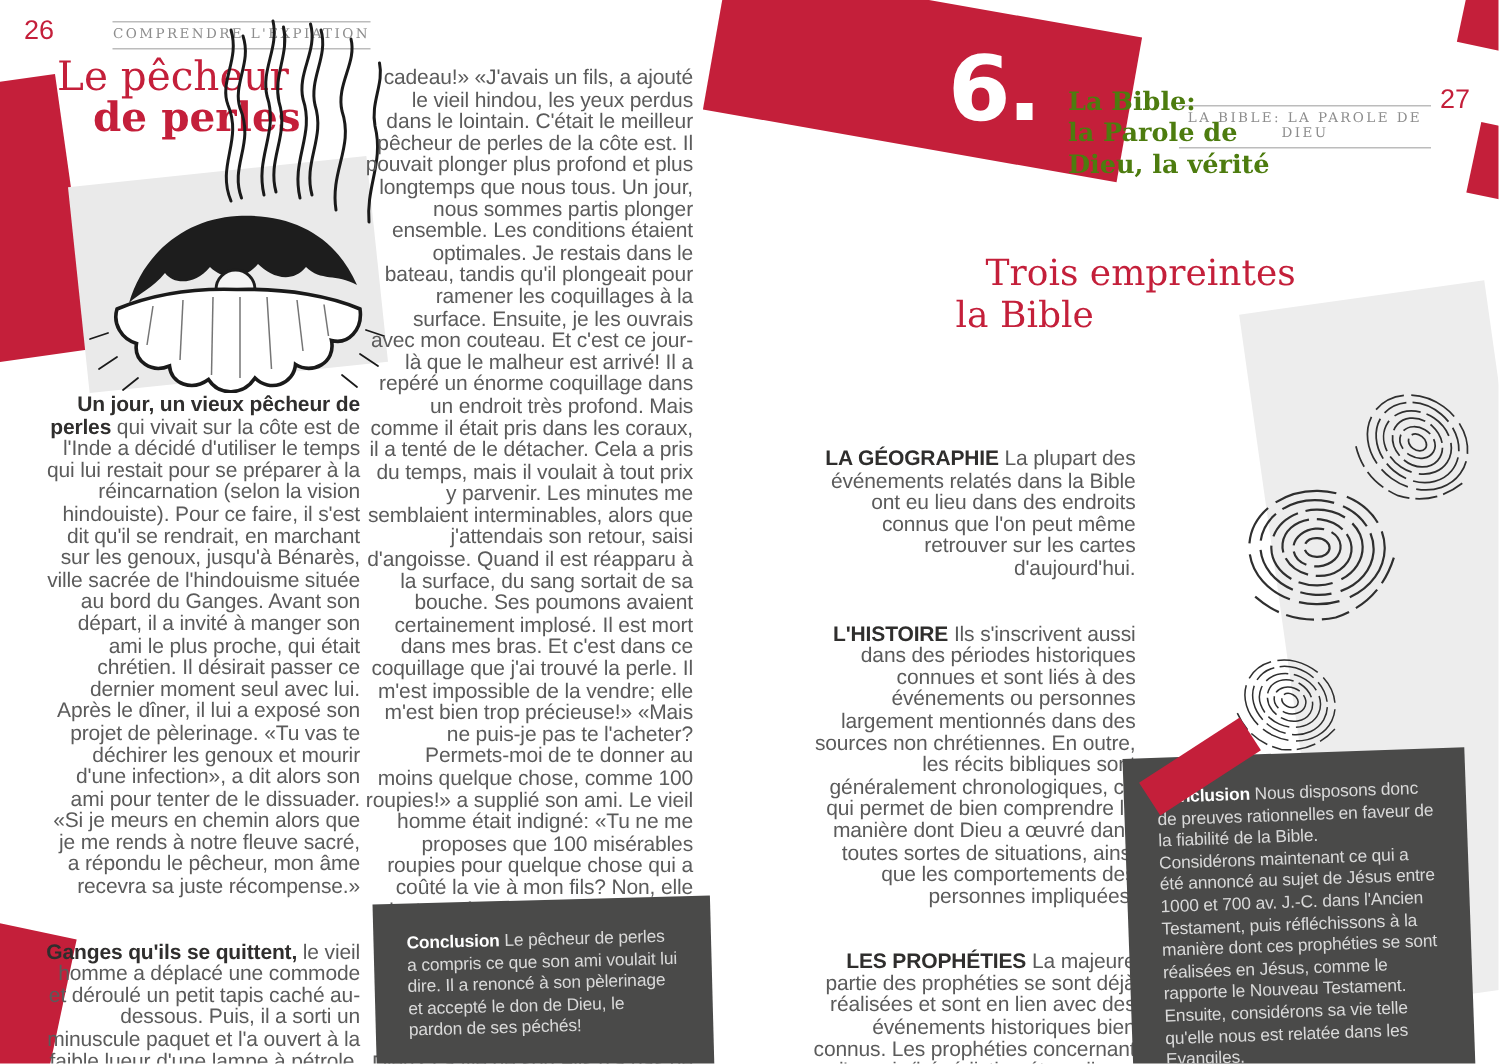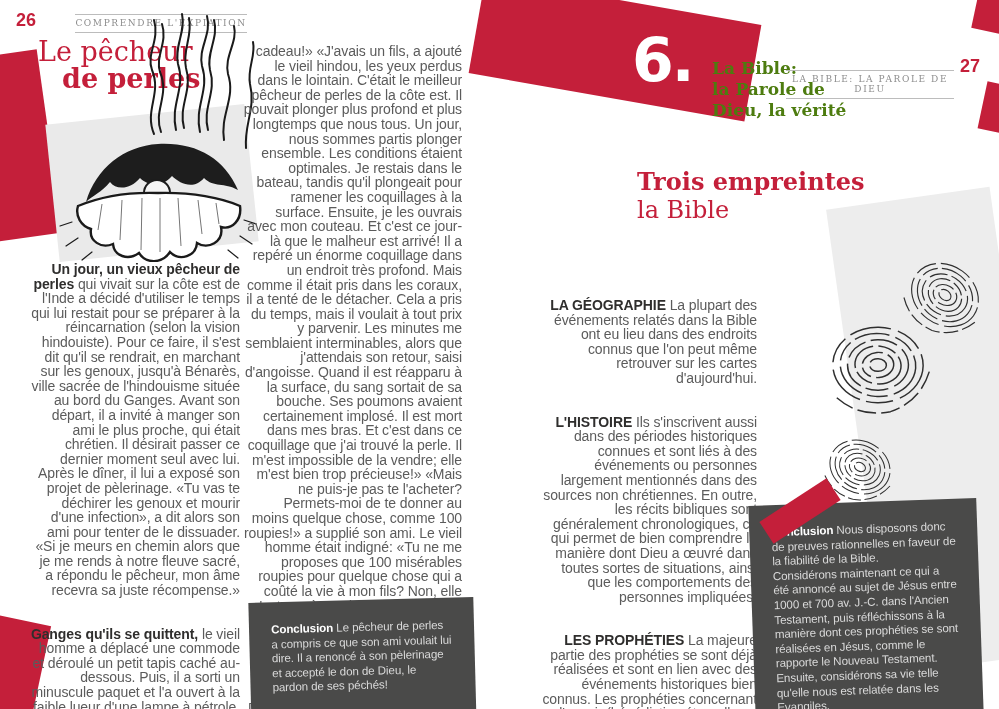--- a/index.html
+++ b/index.html
@@ -10,21 +10,21 @@
   .abs{position:absolute;}
   
   .runhead{
     position:absolute;
     border-top:1px solid #bcbcbc;border-bottom:1px solid #bcbcbc;
     padding:3px 0 4px;
     font-family:"DejaVu Serif",serif;font-size:9px;letter-spacing:1.6px;
     color:#8d8d8d;text-align:center;
   }
   .pagenum{
-    position:absolute;font-size:18px;font-weight:bold;color:var(--red);
+    position:absolute;font-size:18px;font-weight:normal;color:var(--red);
     font-family:"Liberation Sans",sans-serif;
   }
   
   .redshape{position:absolute;background:var(--red);}
   .graypanel{position:absolute;background:#eaeaea;}
   
   .article-title{
     position:absolute;font-family:"DejaVu Serif",serif;color:var(--red);
     font-size:27px;line-height:27px;
   }
@@ -34,21 +34,21 @@
     font-size:60px;font-weight:bold;letter-spacing:-2px;line-height:60px;
   }
   .chapter-title{
     position:absolute;font-family:"DejaVu Serif",serif;font-weight:bold;
     font-size:17px;line-height:21px;color:#4d7c0f;
   }
   .section-title{
     position:absolute;font-family:"DejaVu Serif",serif;color:var(--red);
     font-size:24px;line-height:28px;
   }
-  .section-title .t1{font-weight:bold;}
+  .section-title .t1{font-weight:normal;margin-left:20px;}
   
   .body-text{
     font-size:14px;line-height:14.6px;letter-spacing:-0.1px;color:#5b5b5b;text-align:right;
   }
   .body-text p{margin:0;white-space:pre-line;}
   .body-text p + p{margin-top:29px;}
   .lead{font-weight:bold;color:#2f2e2d;}
   .lead-caps{font-weight:bold;color:#2f2e2d;}
   
   .conclusion-box{

